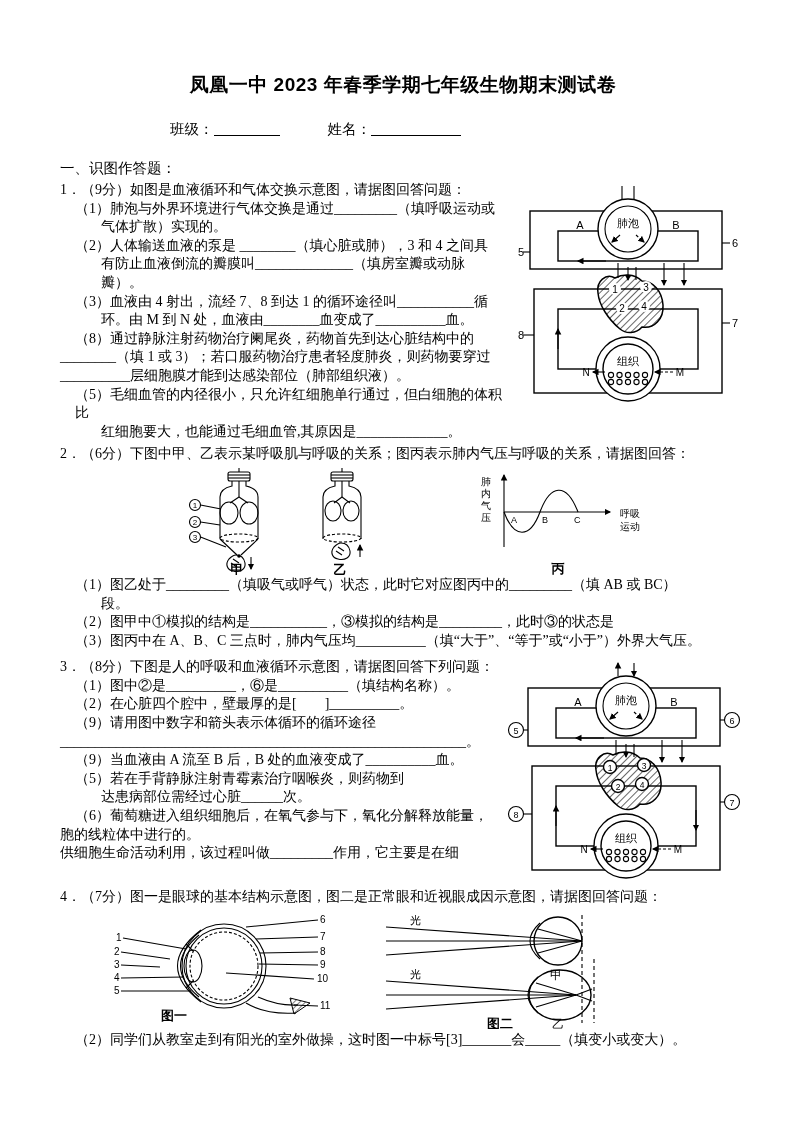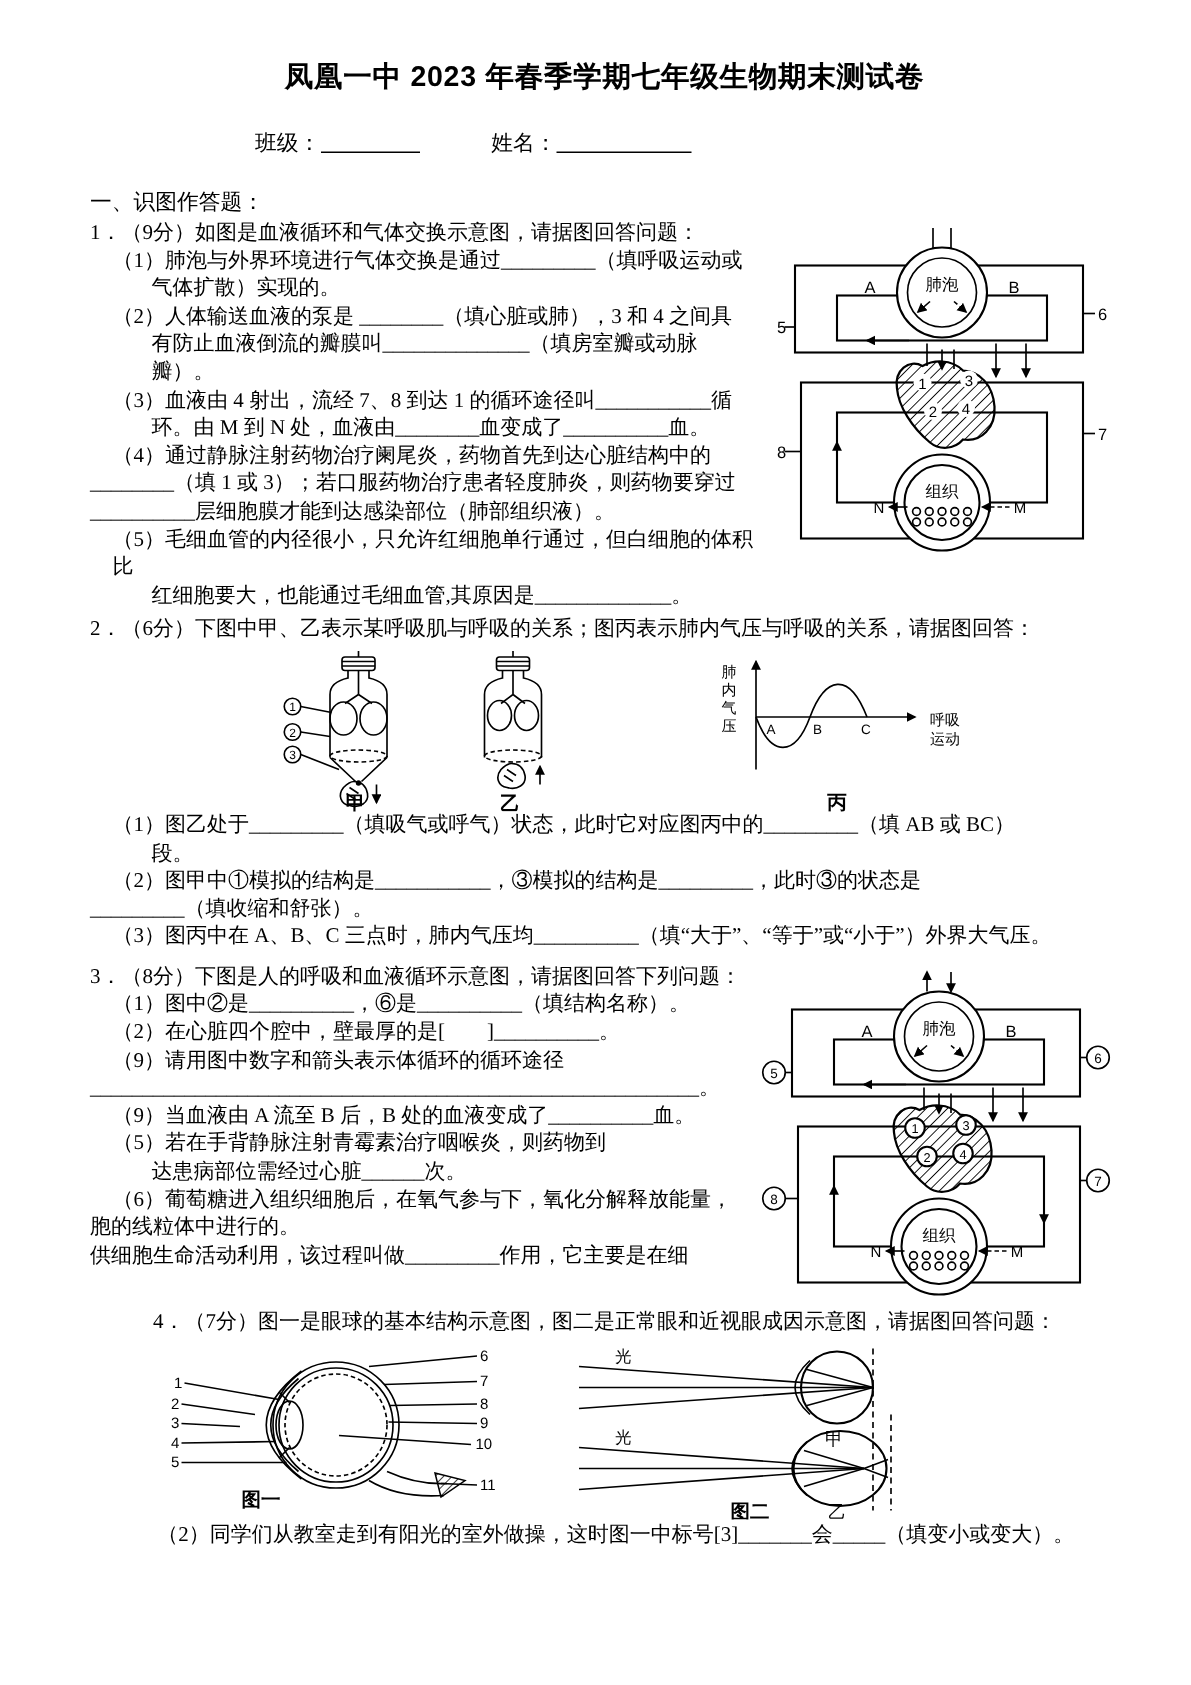--- a/index.html
+++ b/index.html
@@ -2,35 +2,35 @@
 <html><head>
 <meta charset="utf-8">
 <style>
   * { box-sizing: border-box; }
   html,body { margin:0; padding:0; }
   body {
     width:794px; height:1123px; background:#fff; color:#000;
     font-family:"Liberation Serif","DejaVu Serif",serif;
     font-size:14px; overflow:hidden;
   }
-  .page { width:794px; height:1123px; padding:38px 48px 0 60px; }
+  .page { width:794px; height:1123px; padding:72px 48px 0 60px; }
   .title {
     font-family:"Liberation Sans","DejaVu Sans",sans-serif;
     font-weight:bold; font-size:19px; text-align:center; margin:0;
     letter-spacing:0.5px;
   }
   .idrow { margin:22px 0 4px 110px; font-size:14.5px; }
   .blank { display:inline-block; border-bottom:1.4px solid #000; height:15px; vertical-align:-2px; }
   .blank-class { width:66px; margin-right:48px; }
   .blank-name  { width:90px; }
   .section { margin-top:20px; font-size:14.5px;font-family:Liberation Mono, monospace; }
   .q { margin-top:3px; }
   .q2 { clear:both; margin-top:4px; }
   .q3 { margin-top:8px; }
-  .q4 { clear:both; margin-top:8px;text-align:center; }
+  .q4 { clear:both; margin-top:8px; }
   .stem, .line { line-height:18.6px; white-space:pre-wrap; }
   .ind0 { padding-left:0; }
   .ind1 { padding-left:15px; }
   .ind2 { padding-left:41px; }
   .fig-right { float:right; margin:2px 0 4px 6px; }
   .figrow { display:flex; align-items:flex-start; margin:3px 0 1px 125px; }
   .figrow4 { display:flex; align-items:flex-start; margin:4px 0 2px 36px; }
   svg { display:block; }
   svg text { font-family:"Liberation Sans","DejaVu Sans",sans-serif; fill:#000; }
   .st  { stroke:#000; stroke-width:1.4; fill:none; }
@@ -125,21 +125,21 @@
       <text x="162" y="193" font-size="10" text-anchor="middle">M</text>
     </svg>
     <div class="stem">1．（9分）如图是血液循环和气体交换示意图，请据图回答问题：</div>
     <div class="line ind1">（1）肺泡与外界环境进行气体交换是通过_________（填呼吸运动或</div>
     <div class="line ind2">气体扩散）实现的。</div>
     <div class="line ind1">（2）人体输送血液的泵是 ________（填心脏或肺），3 和 4 之间具</div>
     <div class="line ind2">有防止血液倒流的瓣膜叫______________（填房室瓣或动脉</div>
     <div class="line ind2">瓣）。</div>
     <div class="line ind1">（3）血液由 4 射出，流经 7、8 到达 1 的循环途径叫___________循</div>
     <div class="line ind2">环。由 M 到 N 处，血液由________血变成了__________血。</div>
-    <div class="line ind1">（4）通过静脉注射药物治疗阑尾炎，药物首先到达心脏结构中的</div>
+    <div class="line ind1">（8）通过静脉注射药物治疗阑尾炎，药物首先到达心脏结构中的</div>
     <div class="line ind0">________（填 1 或 3）；若口服药物治疗患者轻度肺炎，则药物要穿过</div>
     <div class="line ind0">__________层细胞膜才能到达感染部位（肺部组织液）。</div>
     <div class="line ind1">（5）毛细血管的内径很小，只允许红细胞单行通过，但白细胞的体积比</div>
     <div class="line ind2">红细胞要大，也能通过毛细血管,其原因是_____________。</div>
   </div>
 
   <div class="q q2">
     <div class="stem">2．（6分）下图中甲、乙表示某呼吸肌与呼吸的关系；图丙表示肺内气压与呼吸的关系，请据图回答：</div>
     <div class="figrow">
 
@@ -215,21 +215,20 @@
         <text x="72" y="56" font-size="9">B</text>
         <text x="104" y="56" font-size="9">C</text>
         <text x="150" y="50" font-size="10">呼吸</text>
         <text x="150" y="63" font-size="10">运动</text>
         <text x="88" y="106" font-size="13" font-weight="bold" text-anchor="middle">丙</text>
       </svg>
     </div>
     <div class="line ind1">（1）图乙处于_________（填吸气或呼气）状态，此时它对应图丙中的_________（填 AB 或 BC）</div>
     <div class="line ind2">段。</div>
     <div class="line ind1">（2）图甲中①模拟的结构是___________，③模拟的结构是_________，此时③的状态是</div>
-    <div class="line ind0">_________（填收缩和舒张）。</div>
     <div class="line ind1">（3）图丙中在 A、B、C 三点时，肺内气压均__________（填“大于”、“等于”或“小于”）外界大气压。</div>
   </div>
 
   <div class="q q3">
     <svg class="fig-right" width="240" height="224" viewBox="0 0 240 224">
       <defs>
         <pattern id="hp3" width="5" height="5" patternUnits="userSpaceOnUse" patternTransform="rotate(45)">
           <line x1="0" y1="0" x2="0" y2="5" stroke="#000" stroke-width="1.2"></line>
         </pattern>
         <marker id="ar3" markerWidth="7" markerHeight="7" refX="5" refY="3" orient="auto">

